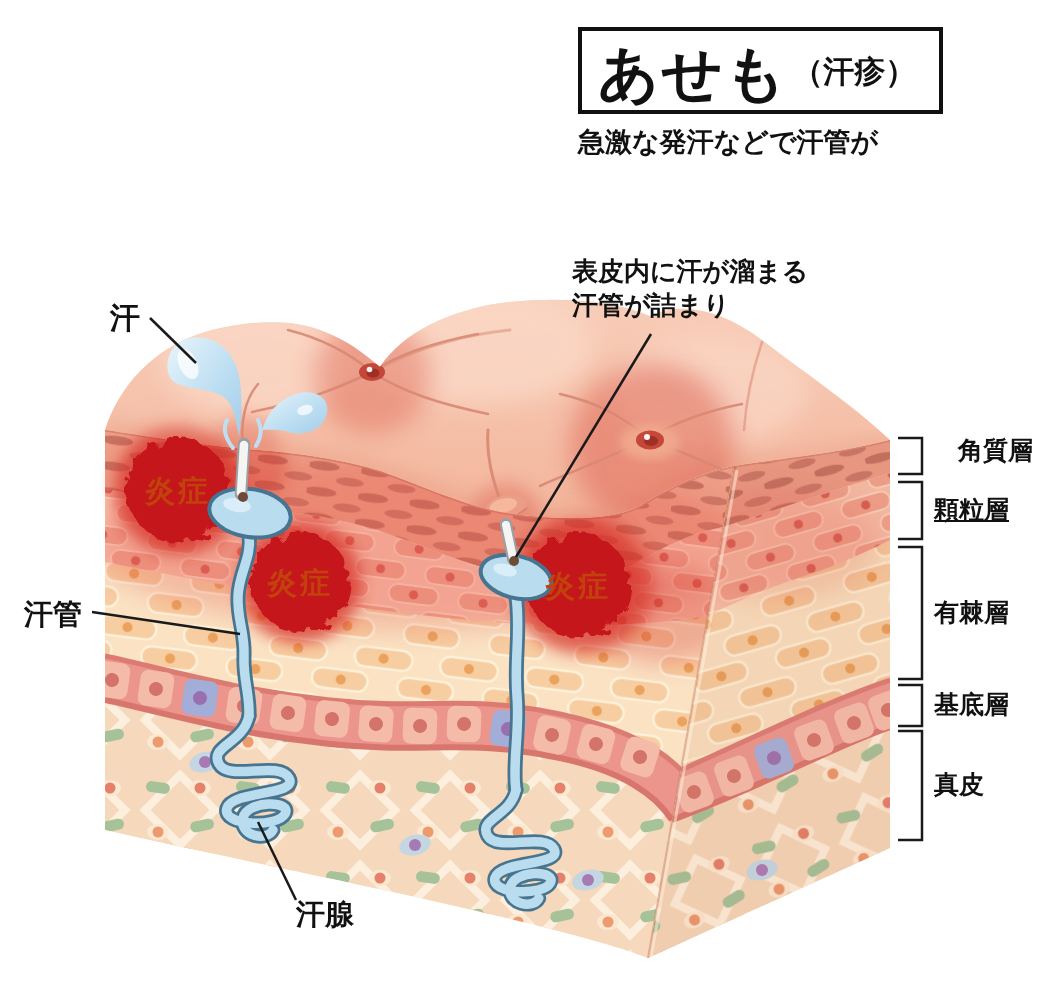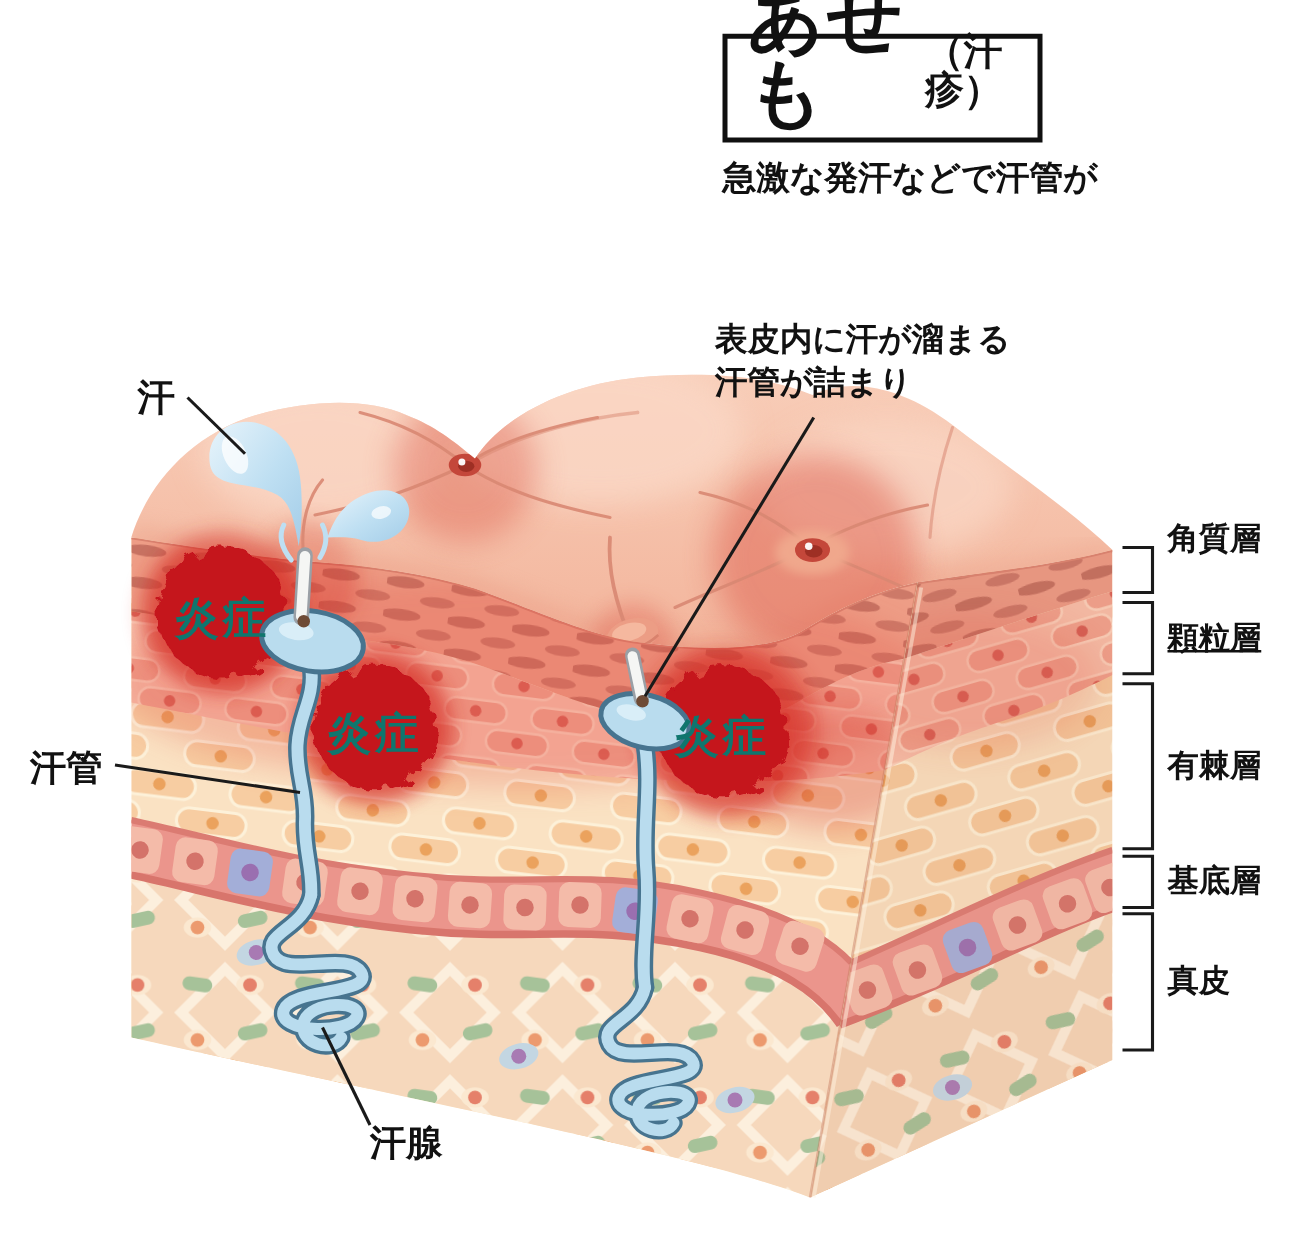--- a/index.html
+++ b/index.html
@@ -1,27 +1,27 @@
 <!DOCTYPE html>
 <html><head>
 <meta charset="utf-8">
 <style>
   html,body{margin:0;padding:0;background:#fff;}
   #stage{position:relative;width:1040px;height:990px;background:#ffffff;overflow:hidden;
          font-family:"Liberation Sans","DejaVu Sans",sans-serif;color:#111;}
   #art{position:absolute;left:0;top:0;}
   .lbl{position:absolute;font-weight:bold;color:#111;white-space:nowrap;}
-  .title-box{position:absolute;left:578px;top:27px;width:256px;height:87px;
+  .title-box{position:absolute;left:578px;top:27px;width:365px;height:87px;
              border:4px solid #101010;background:#fff;display:flex;align-items:flex-end;
              padding:0 0 6px 16px;box-sizing:border-box;}
   .title-main{font-size:60px;font-weight:bold;line-height:1;letter-spacing:2px;}
   .title-sub{font-size:31px;font-weight:bold;line-height:1;margin:0 0 17px 4px;}
   .subtitle{position:absolute;left:578px;top:124px;font-size:27px;font-weight:bold;line-height:37px;}
   .annot{position:absolute;left:572px;top:254px;font-size:26px;font-weight:bold;line-height:34px;}
-  .flame{position:absolute;width:110px;text-align:center;color:#0f766e;font-size:35px;
+  .flame{position:absolute;width:110px;text-align:center;color:#c2410c;font-size:30px;
          font-weight:bold;letter-spacing:3px;}
   .layer-lbl{position:absolute;left:934px;font-size:25px;font-weight:bold;}
 </style>
 </head>
 <body>
 
 <div id="stage">
 
 <svg id="art" width="1040" height="990" viewBox="0 0 1040 990">
   <defs>
@@ -362,19 +362,19 @@
 </div>
 
 <div class="lbl" style="left:110px;top:298px;font-size:30px;">汗</div>
 <div class="lbl" style="left:24px;top:595px;font-size:29px;">汗管</div>
 <div class="lbl" style="left:296px;top:895px;font-size:29px;">汗腺</div>
 
 <div class="flame" style="left:123px;top:471px;">炎症</div>
 <div class="flame" style="left:245px;top:563px;">炎症</div>
 <div class="flame" style="left:523px;top:566px;">炎症</div>
 
-<div class="layer-lbl" style="top:414px;">角質層</div>
+<div class="layer-lbl" style="top:434px;margin-left:24px;">角質層</div>
 <div class="layer-lbl" style="top:493px;text-decoration:underline;">顆粒層</div>
 <div class="layer-lbl" style="top:596px;">有棘層</div>
 <div class="layer-lbl" style="top:688px;">基底層</div>
 <div class="layer-lbl" style="top:768px;">真皮</div>
 
 </div>
 
 </body></html>

